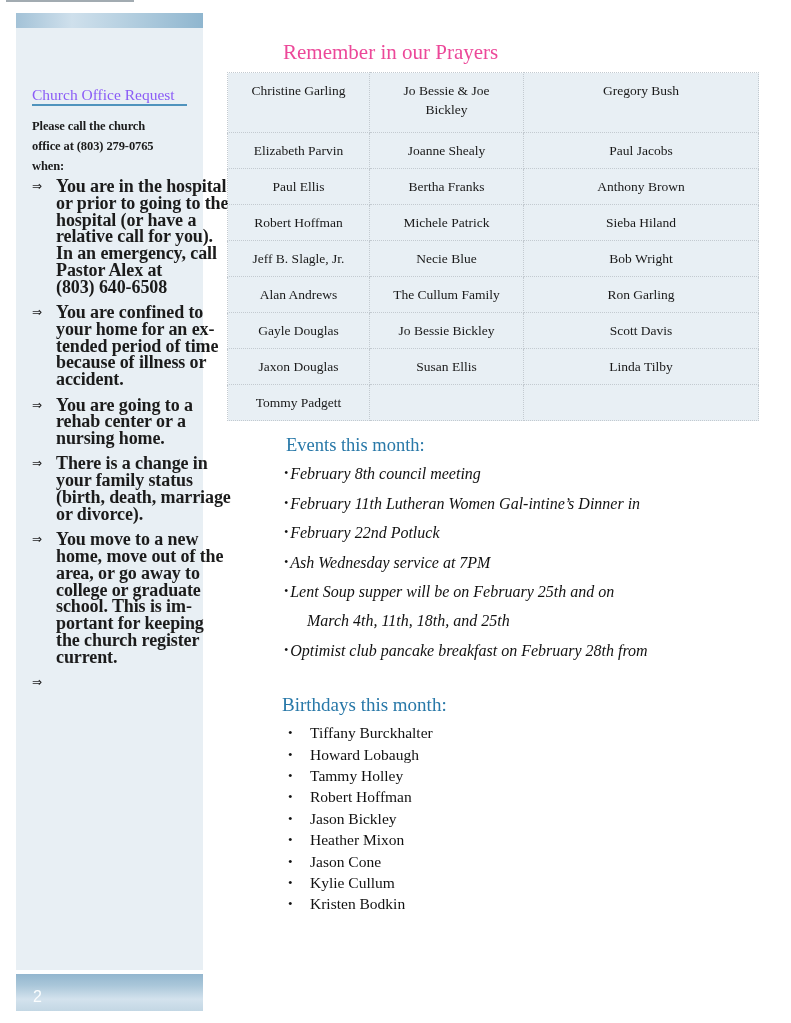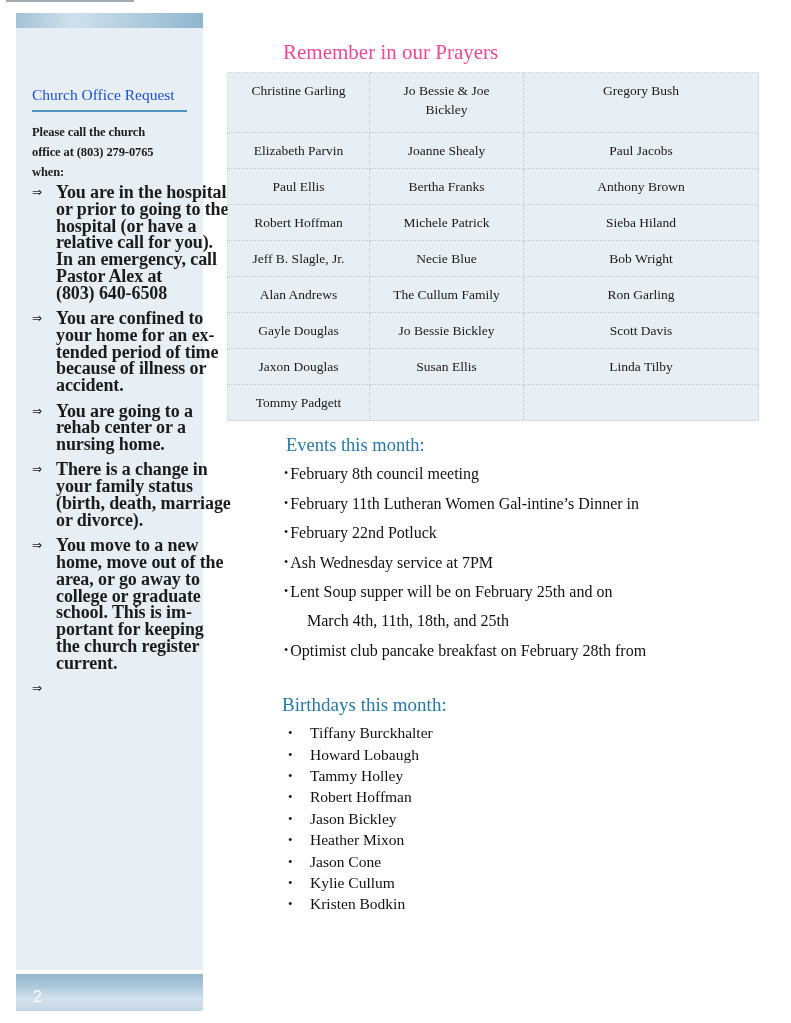--- a/index.html
+++ b/index.html
@@ -16,22 +16,22 @@
   .sidebar { position:absolute; left:16px; top:13px; width:187px; }
   .sidebar-topbar {
     height:15px;
     background:linear-gradient(90deg,#a3c2d7 0%,#cfe0ec 30%,#b9d2e2 55%,#8fb6cf 100%);
   }
   .sidebar-body {
     background:#e8eff4; height:942px; box-sizing:border-box;
     padding:58px 8px 0 16px;
   }
   .sidebar-heading {
-    margin:0; font-size:15.5px; font-weight:normal; color:#1d4ed8;
-    padding-bottom:6px; border-bottom:2px solid #4f93bd; width:155px;
+    margin:0; font-size:15.5px; font-weight:normal; color:#8b5cf6;
+    border-bottom:2px solid #4f93bd; width:155px;
   }
   .sidebar-intro {
     margin:10px 0 2px 0; font-weight:bold; font-size:12.5px; line-height:20px;
     white-space:pre; color:#1b1b1b; letter-spacing:-0.1px;
   }
   .sb-item { display:flex; margin-bottom:8.5px; }
   .sb-arrow {
     width:24px; flex:none; font-family:"DejaVu Sans",sans-serif;
     font-size:12px; color:#222; line-height:16.8px;
   }
@@ -65,21 +65,21 @@
     border:1px dotted #c3cad0; background:#e8eff4; text-align:center;
     vertical-align:top; font-weight:normal; font-size:13.5px; line-height:19px;
     padding:8px 4px 0 4px; white-space:pre; height:36px; box-sizing:border-box;
     color:#191919;
   }
   table.prayers tr.tall td { height:60px; }
 
   .events-heading {
     margin:14px 0 0 59px; font-size:18.5px; font-weight:normal; color:#2878a8;
   }
-  .events-list { margin:3px 0 0 57px; font-size:16px; color:#111; }
+  .events-list { margin:3px 0 0 57px; font-size:16px; color:#111;font-style:italic; }
   .event-line  { line-height:28.6px; }
   .event-wrap  { line-height:28.6px; padding-left:23px; }
   .e-bullet { font-size:12px; margin-right:2px; vertical-align:2px; }
 
   .birthdays-heading {
     margin:29px 0 0 55px; font-size:19px; font-weight:normal; color:#2878a8;
   }
   .bd-list { margin:6px 0 0 61px; }
   .bd-item { display:flex; line-height:21.4px; font-size:15.5px; color:#111; }
   .bd-bullet { width:22px; flex:none; font-size:13px; }

